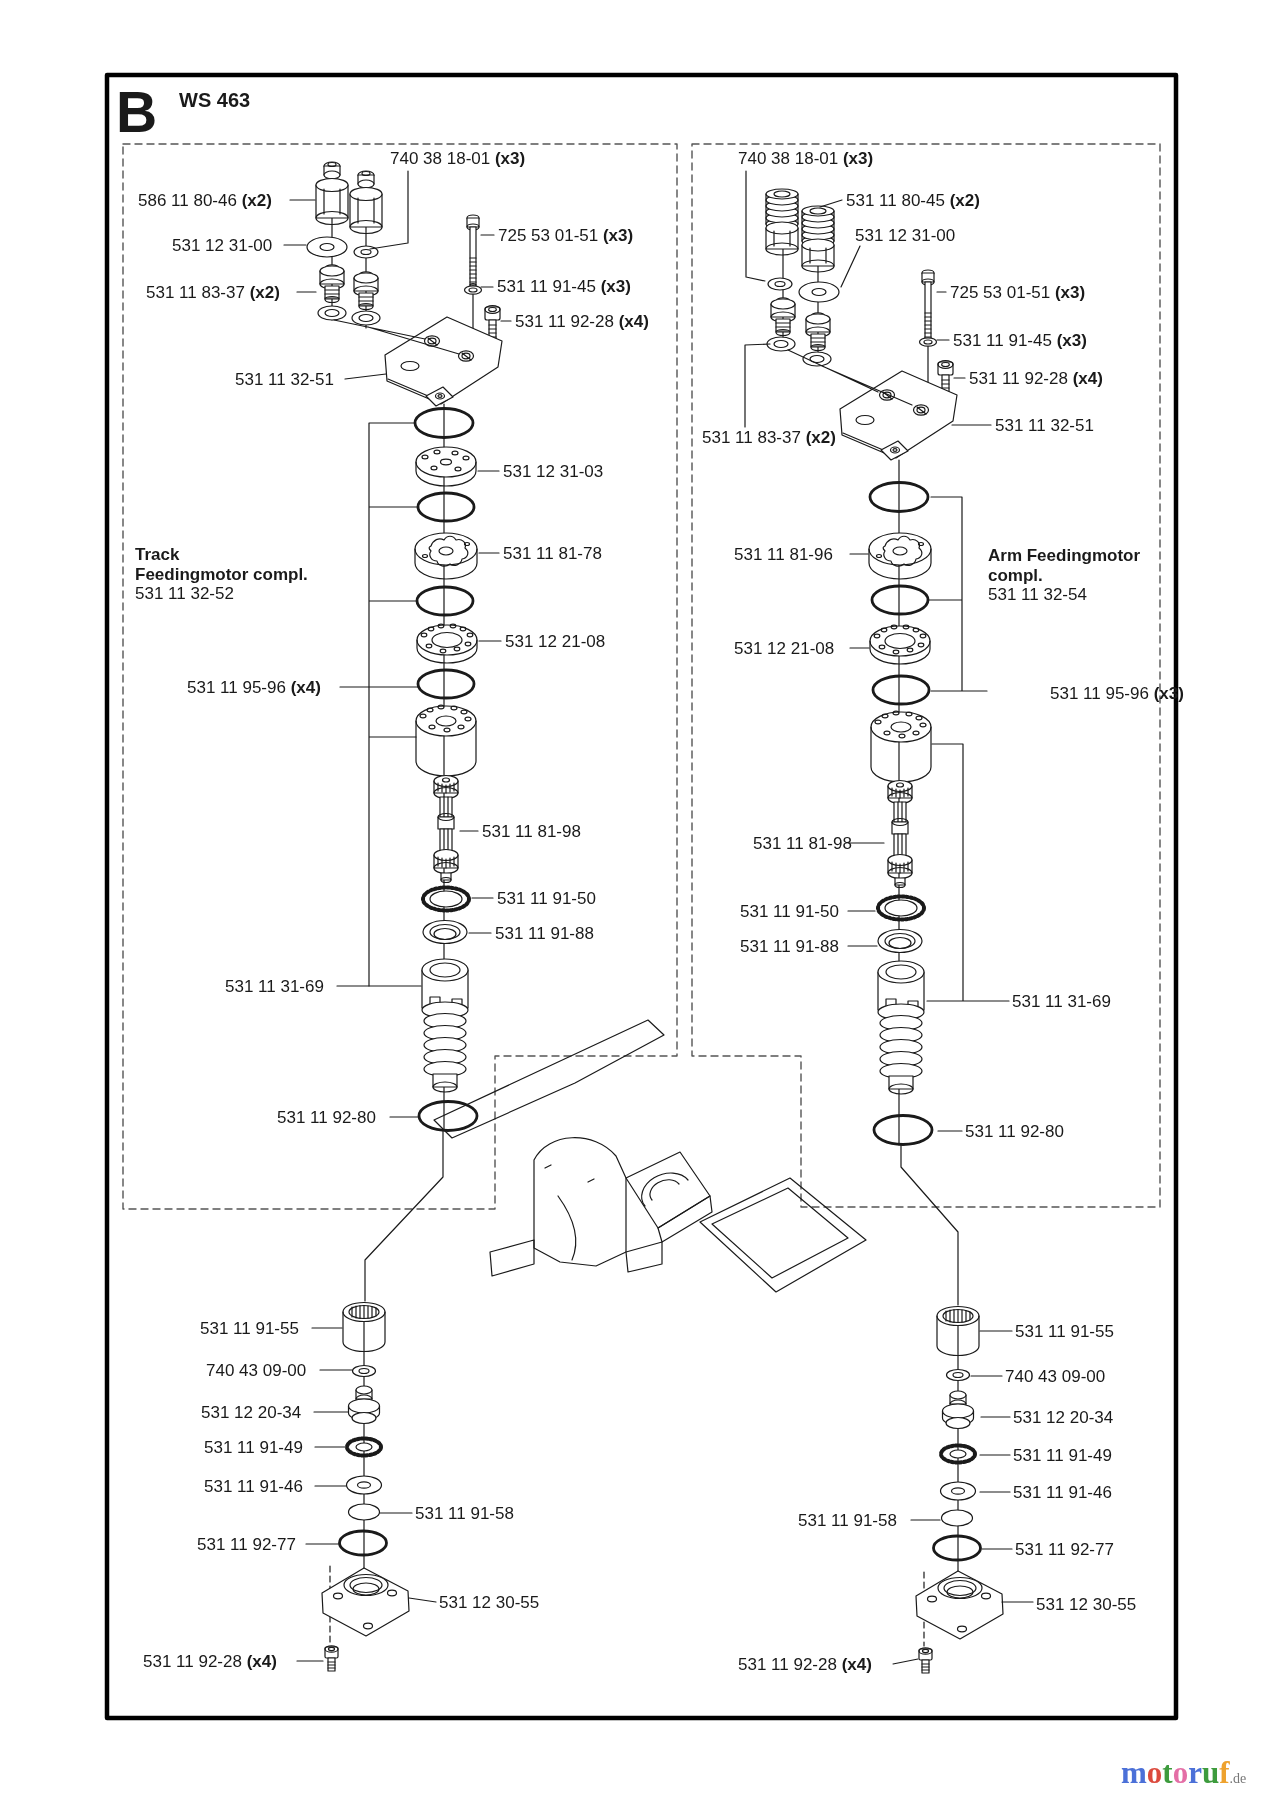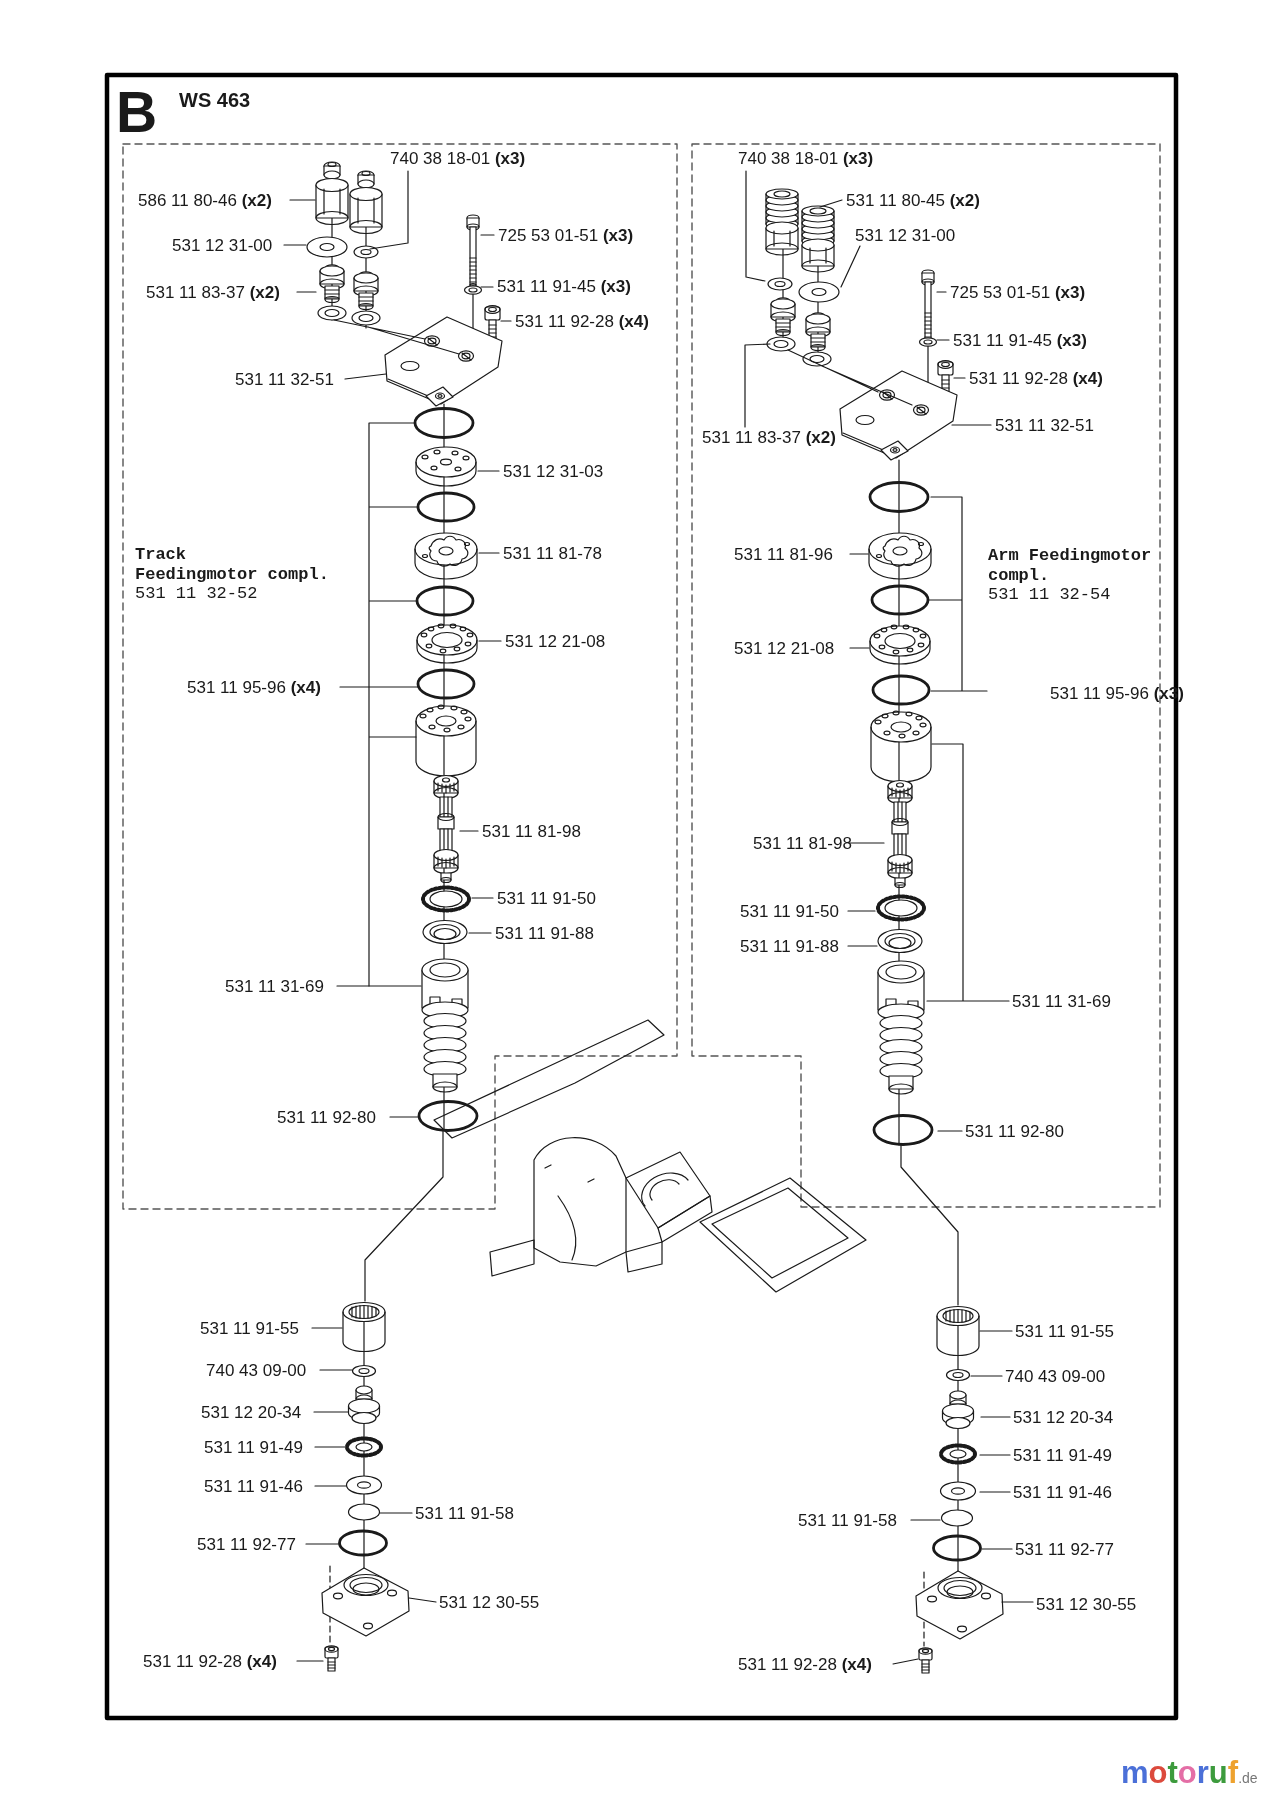--- a/index.html
+++ b/index.html
@@ -10,25 +10,25 @@
   #art .fw{fill:#fff;}
   #art .or{stroke-width:2.8;}
   #art .cl{stroke:#333;stroke-width:1;}
   #art .ld{stroke:#333;stroke-width:1.1;}
   #art .dsh{stroke:#555;stroke-width:1.4;stroke-dasharray:7 5;}
   #art .dsh2{stroke:#444;stroke-width:1;stroke-dasharray:6 4;}
   #art .frame{stroke:#000;stroke-width:4.5;}
   #art .teeth{stroke-width:4;stroke-dasharray:2.2 2;}
   .lb{position:absolute;font-size:17px;line-height:19px;white-space:nowrap;}
   .lb .q{font-weight:700;margin-top:48px;}
-  .grp{position:absolute;font-size:17px;line-height:19.5px;font-weight:700;white-space:nowrap;font-family:Liberation Mono, monospace;}
+  .grp{position:absolute;font-size:17px;line-height:19.5px;font-weight:700;white-space:nowrap;}
   .grp .num{font-weight:400;}
   .bletter{position:absolute;left:116px;top:84px;font-size:57px;font-weight:700;line-height:1;}
   .model{position:absolute;left:179px;top:89px;font-size:20px;font-weight:700;}
-  .logo{position:absolute;left:1121px;top:1756px;font-family:Liberation Sans, sans-serif;font-size:31px;font-weight:700;line-height:1.1;white-space:nowrap;}
+  .logo{position:absolute;left:1121px;top:1756px;font-family:Liberation Serif, serif;font-size:31px;font-weight:700;line-height:1.1;white-space:nowrap;}
   .logo .suffix{font-size:14px;color:#777;font-weight:400;}
 </style>
 </head>
 <body>
 
 <div class="canvas">
 
 <svg id="art" width="1285" height="1800" viewBox="0 0 1285 1800">
   <defs>
     <g id="p-fitA">

